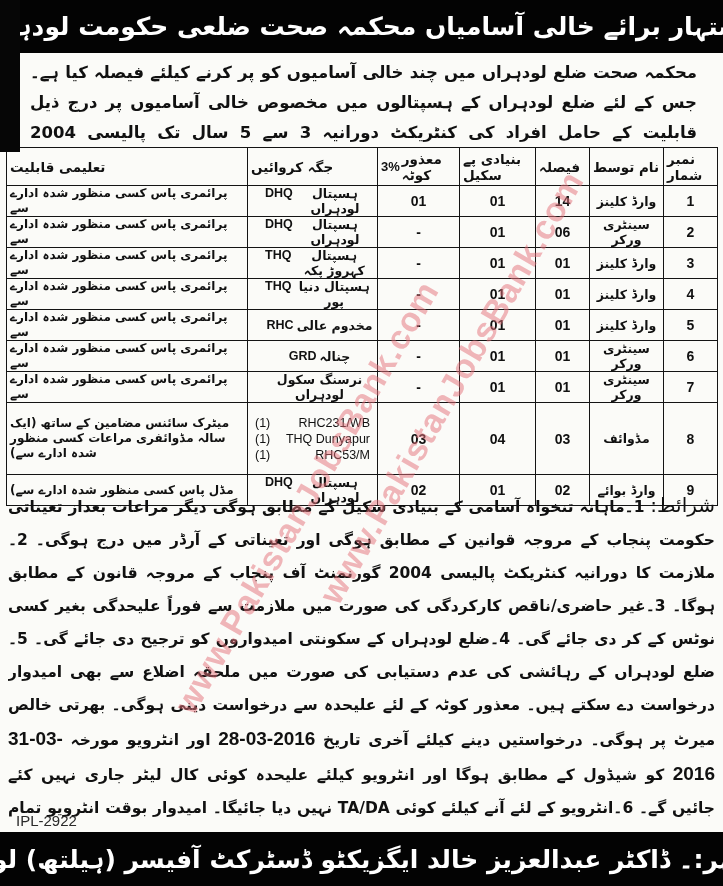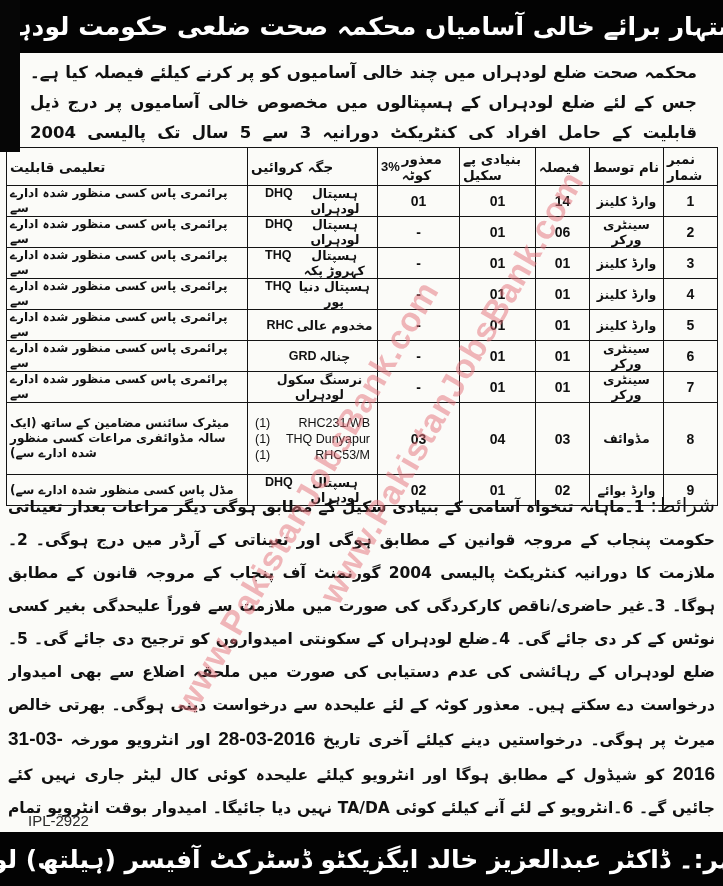--- a/index.html
+++ b/index.html
@@ -27,21 +27,21 @@
   .place-line{display:flex;direction:ltr;justify-content:space-between;align-items:center;
         font-family:"Liberation Sans",sans-serif;font-size:12.5px;font-weight:normal;padding:1px 4px;}
   .quota-flex{display:flex;direction:ltr;justify-content:center;align-items:center;gap:2px;}
   .quota-flex .pct{font-family:"Liberation Sans",sans-serif;font-size:13px;font-weight:bold;}
   
   .conditions{position:absolute;top:489px;left:8px;right:8px;height:340px;direction:rtl;
         text-align:justify;font-size:15.5px;line-height:33px;font-weight:bold;overflow:hidden;z-index:1;}
   .cond-label{font-size:20px;font-weight:normal;}
   .date{font-family:"Liberation Sans",sans-serif;font-weight:bold;font-size:19px;unicode-bidi:embed;direction:ltr;}
   
-  .ipl{position:absolute;left:28px;top:812px;font-family:"Liberation Sans",sans-serif;
+  .ipl{position:absolute;left:16px;top:812px;font-family:"Liberation Sans",sans-serif;
         font-size:15px;color:#2a2a2a;z-index:2;}
   .publisher-banner{position:absolute;left:0;bottom:0;width:723px;height:54px;background:#030303;
         display:flex;align-items:center;justify-content:center;z-index:2;}
   .publisher-banner span{color:#fff;font-size:25px;font-weight:bold;direction:rtl;white-space:nowrap;}
   
   .wm{position:absolute;z-index:5;pointer-events:none;white-space:nowrap;
         font-family:"Liberation Sans",sans-serif;font-weight:bold;font-size:34px;
         letter-spacing:1px;transform:rotate(-60deg);opacity:0.5;}
   .wm1{left:205px;top:368px;}
   .wm2{left:60px;top:478px;}

